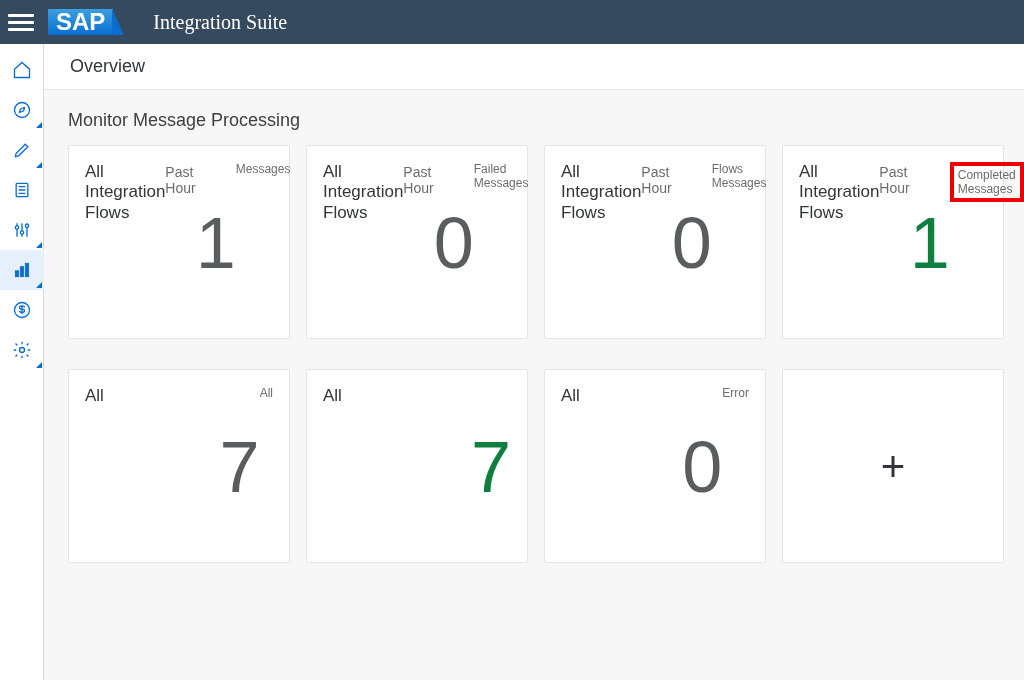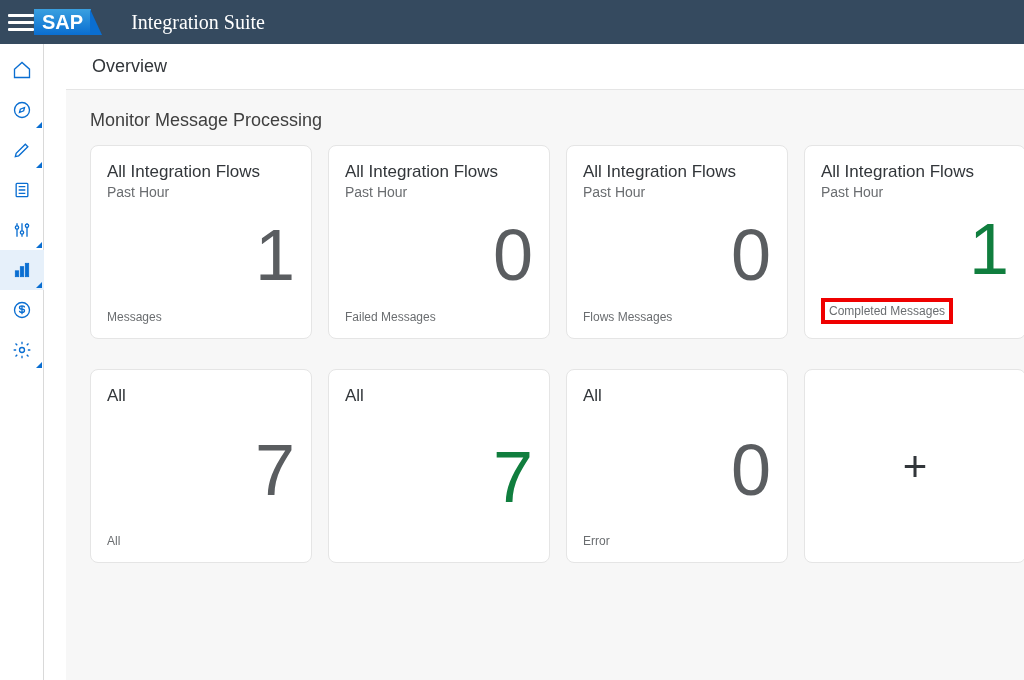--- a/index.html
+++ b/index.html
@@ -16,31 +16,31 @@
   }
   .hamburger {
     width: 26px; height: 26px;
     display:flex; flex-direction:column; justify-content:center; gap:4px;
     cursor:pointer;
   }
   .hamburger span{ display:block; height:3px; background:#fff; border-radius:1px;}
   .sap-logo {
     background: linear-gradient(180deg, #3aa0e0, #0a6ed1);
     color:#fff; font-weight:bold; font-family:Arial;
-    padding: 2px 8px; margin: 0 12px 0 0;
-    font-size:20px; line-height:22px;
+    padding: 2px 8px; margin: 0 12px 0 14px;
+    font-size:24px; line-height:22px;
     position:relative;
   }
   .sap-logo::after{
     content:""; position:absolute; right:-11px; top:0; border-top:26px solid transparent;
     border-left:12px solid #0a6ed1;
   }
   .app-title { font-size: 20px; font-weight: 400; margin-left: 28px; font-family: Liberation Serif, serif; }
 
-  .layout { display:flex; height: calc(680px - 44px); gap: 22px; }
+  .layout { display:flex; height: calc(680px - 44px); }
 
   
   .sidebar {
     width: 44px; background:#fff; border-right:1px solid #d9d9d9;
     display:flex; flex-direction:column; align-items:center;
     padding-top:6px;
   }
   .sidebar .nav-item {
     width:44px; height:40px; display:flex; align-items:center; justify-content:center;
     color:#0a6ed1; cursor:pointer; position:relative;
@@ -56,21 +56,21 @@
   .main { flex:1; display:flex; flex-direction:column; }
   .overview-header {
     height:46px; display:flex; align-items:center; padding:0 26px;
     font-size:18px; color:#32363a; border-bottom:1px solid #e5e5e5;
   }
   .content { background:#f7f7f7; flex:1; padding: 20px 24px; overflow:auto;}
   .section-title { font-size:18px; color:#404040; margin-bottom:14px; font-weight:400;}
   .tile-row { display:flex; gap:16px; margin-bottom:30px;}
   .tile {
     width:222px; height:194px; background:#fff; border:1px solid #e5e5e5;
-    border-radius:8px; padding:16px 16px 14px 16px; display:flex; flex-direction:column;
+    border-radius:2px; padding:16px 16px 14px 16px; display:flex; flex-direction:row;
     position:relative; cursor:pointer;
   }
   .tile-title { font-size:17px; color:#32363a; line-height:1.2;}
   .tile-sub   { font-size:14px; color:#6a6d70; margin-top:2px;}
   .tile-number {
     font-size:72px; font-weight:300; color:#5a5d60;
     text-align:right; flex:1; display:flex; align-items:center; justify-content:flex-end;
     line-height:1;
   }
   .tile-number.green { color:#107e3e; }

